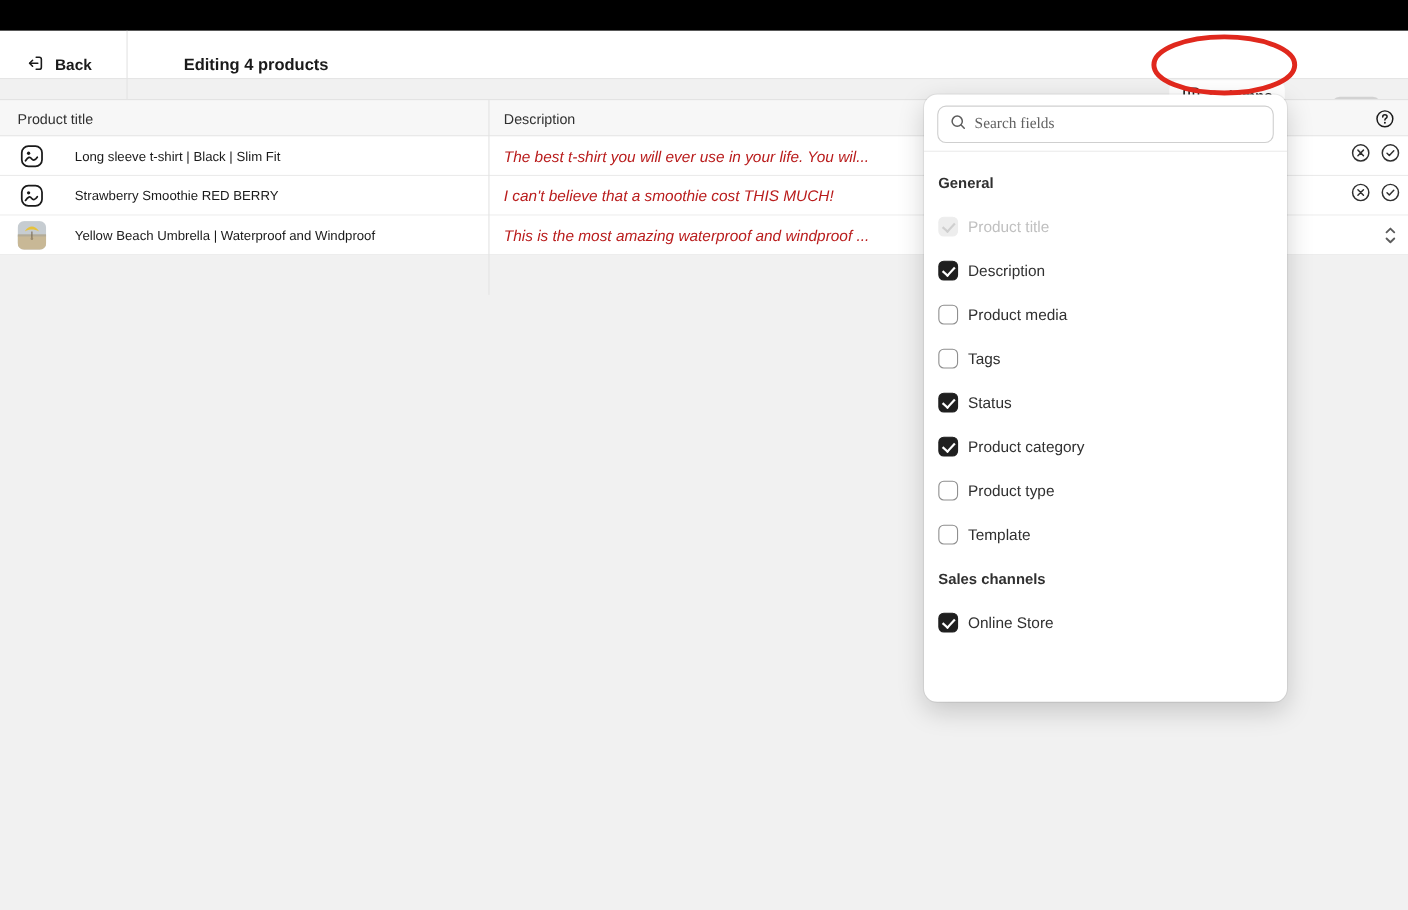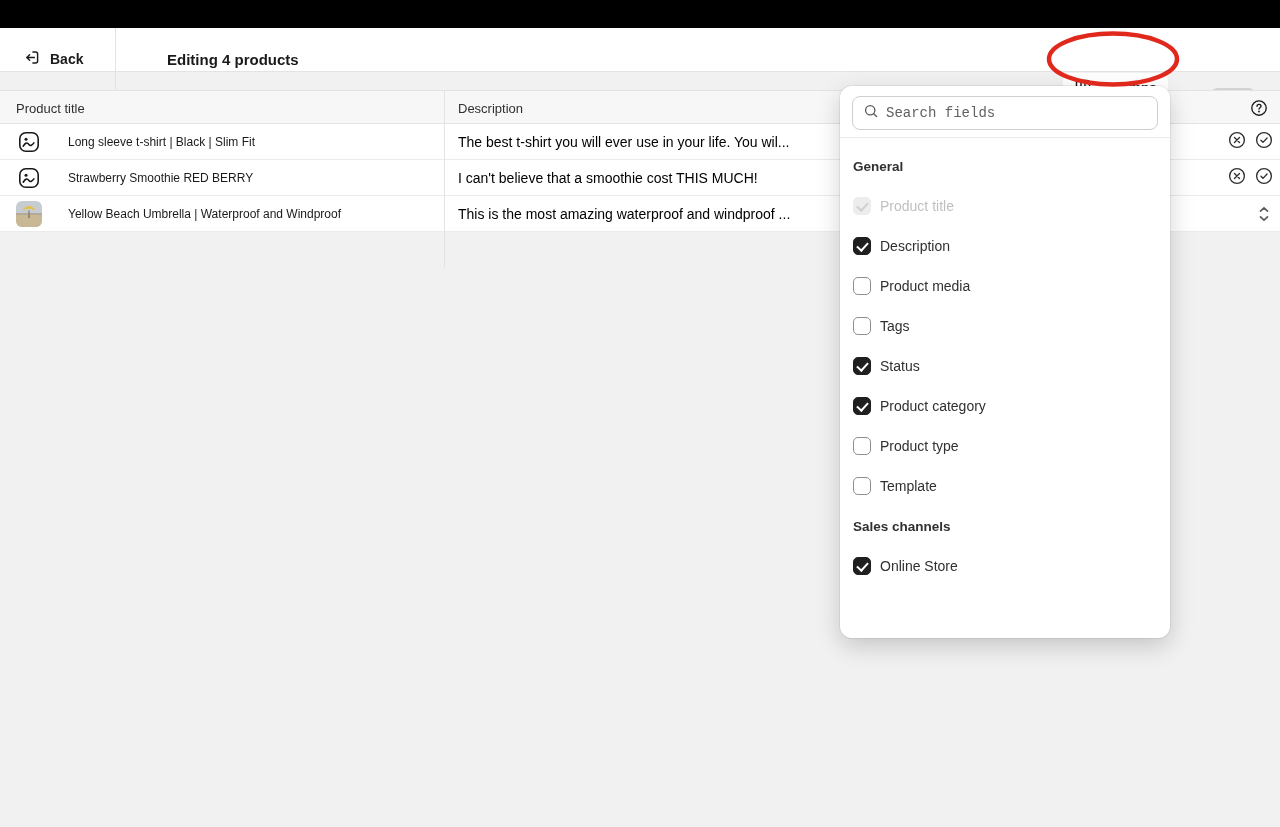--- a/index.html
+++ b/index.html
@@ -30,31 +30,31 @@
   .th-title { left:16px; }
   .th-desc  { left:458px; }
   .help-icon { position:absolute; left:1250px; top:8px; width:18px; height:18px; cursor:pointer; }
   .col-divider { position:absolute; left:444px; top:90px; width:1px; height:178px; background:#e3e3e3; z-index:1; }
 
   .rows { position:absolute; left:0; top:124px; width:1280px; }
   .row { position:relative; width:1280px; height:36px; background:#fff; border-bottom:1px solid #ebebeb; }
   .cell-title { position:absolute; left:16px; top:0; height:35px; display:flex; align-items:center; gap:26px;
                 font-size:12px; color:#1a1a1a; white-space:nowrap; }
   .cell-desc { position:absolute; left:458px; top:0; height:35px; display:flex; align-items:center;
-               font-size:14px; color:#000000; white-space:nowrap; }
+               font-size:14px; color:#b91c1c; white-space:nowrap;font-style:italic; }
   .media { width:26px; height:26px; border-radius:6px; display:flex; align-items:center; justify-content:center; flex:0 0 auto; }
   .row-icons { position:absolute; right:7px; top:0; height:35px; display:flex; align-items:center; gap:9px; }
   .row-stepper { position:absolute; right:9px; top:0; height:35px; display:flex; align-items:center; cursor:pointer; }
 
   
   .panel { position:absolute; left:840px; top:86px; width:330px; height:552px; background:#fff; border-radius:12px;
            box-shadow:0 0 0 1px rgba(0,0,0,.06), 0 8px 24px rgba(0,0,0,.18); z-index:50; }
   .search-box { position:absolute; left:12px; top:10px; width:306px; height:34px; border:1px solid #cfcfcf;
                 border-radius:8px; background:#fff; display:flex; align-items:center; padding:0 10px; gap:7px; }
-  .search-input { border:none; outline:none; flex:1; font-size:14px; font-family:Liberation Mono, monospace; color:#303030; background:transparent; }
+  .search-input { border:none; outline:none; flex:1; font-size:14px; font-family:Liberation Serif, serif; color:#303030; background:transparent; }
   .search-input::placeholder { color:#616161; }
   .panel-divider { position:absolute; left:0; top:51px; width:330px; height:1px; background:#ebebeb; }
   .panel-list { position:absolute; left:0; top:52px; width:330px; padding:8px 0 0 0; }
   .section-label { height:40px; display:flex; align-items:center; padding-left:13px; font-size:13.5px; font-weight:700; color:#303030; }
   .check-item { height:40px; display:flex; align-items:center; padding-left:13px; gap:9px; cursor:pointer; }
   .cb { width:18px; height:18px; border-radius:5px; border:1.5px solid #8f8f8f; background:#fff; position:relative; flex:0 0 auto; }
   .check-item.checked .cb { background:#1f1f1f; border-color:#1f1f1f; }
   .check-item.checked .cb::after { content:""; position:absolute; left:5px; top:2px; width:5px; height:9px;
                                    border:solid #fff; border-width:0 2px 2px 0; transform:rotate(42deg); }
   .check-item.disabled .cb { background:#ededed; border-color:#ededed; }

